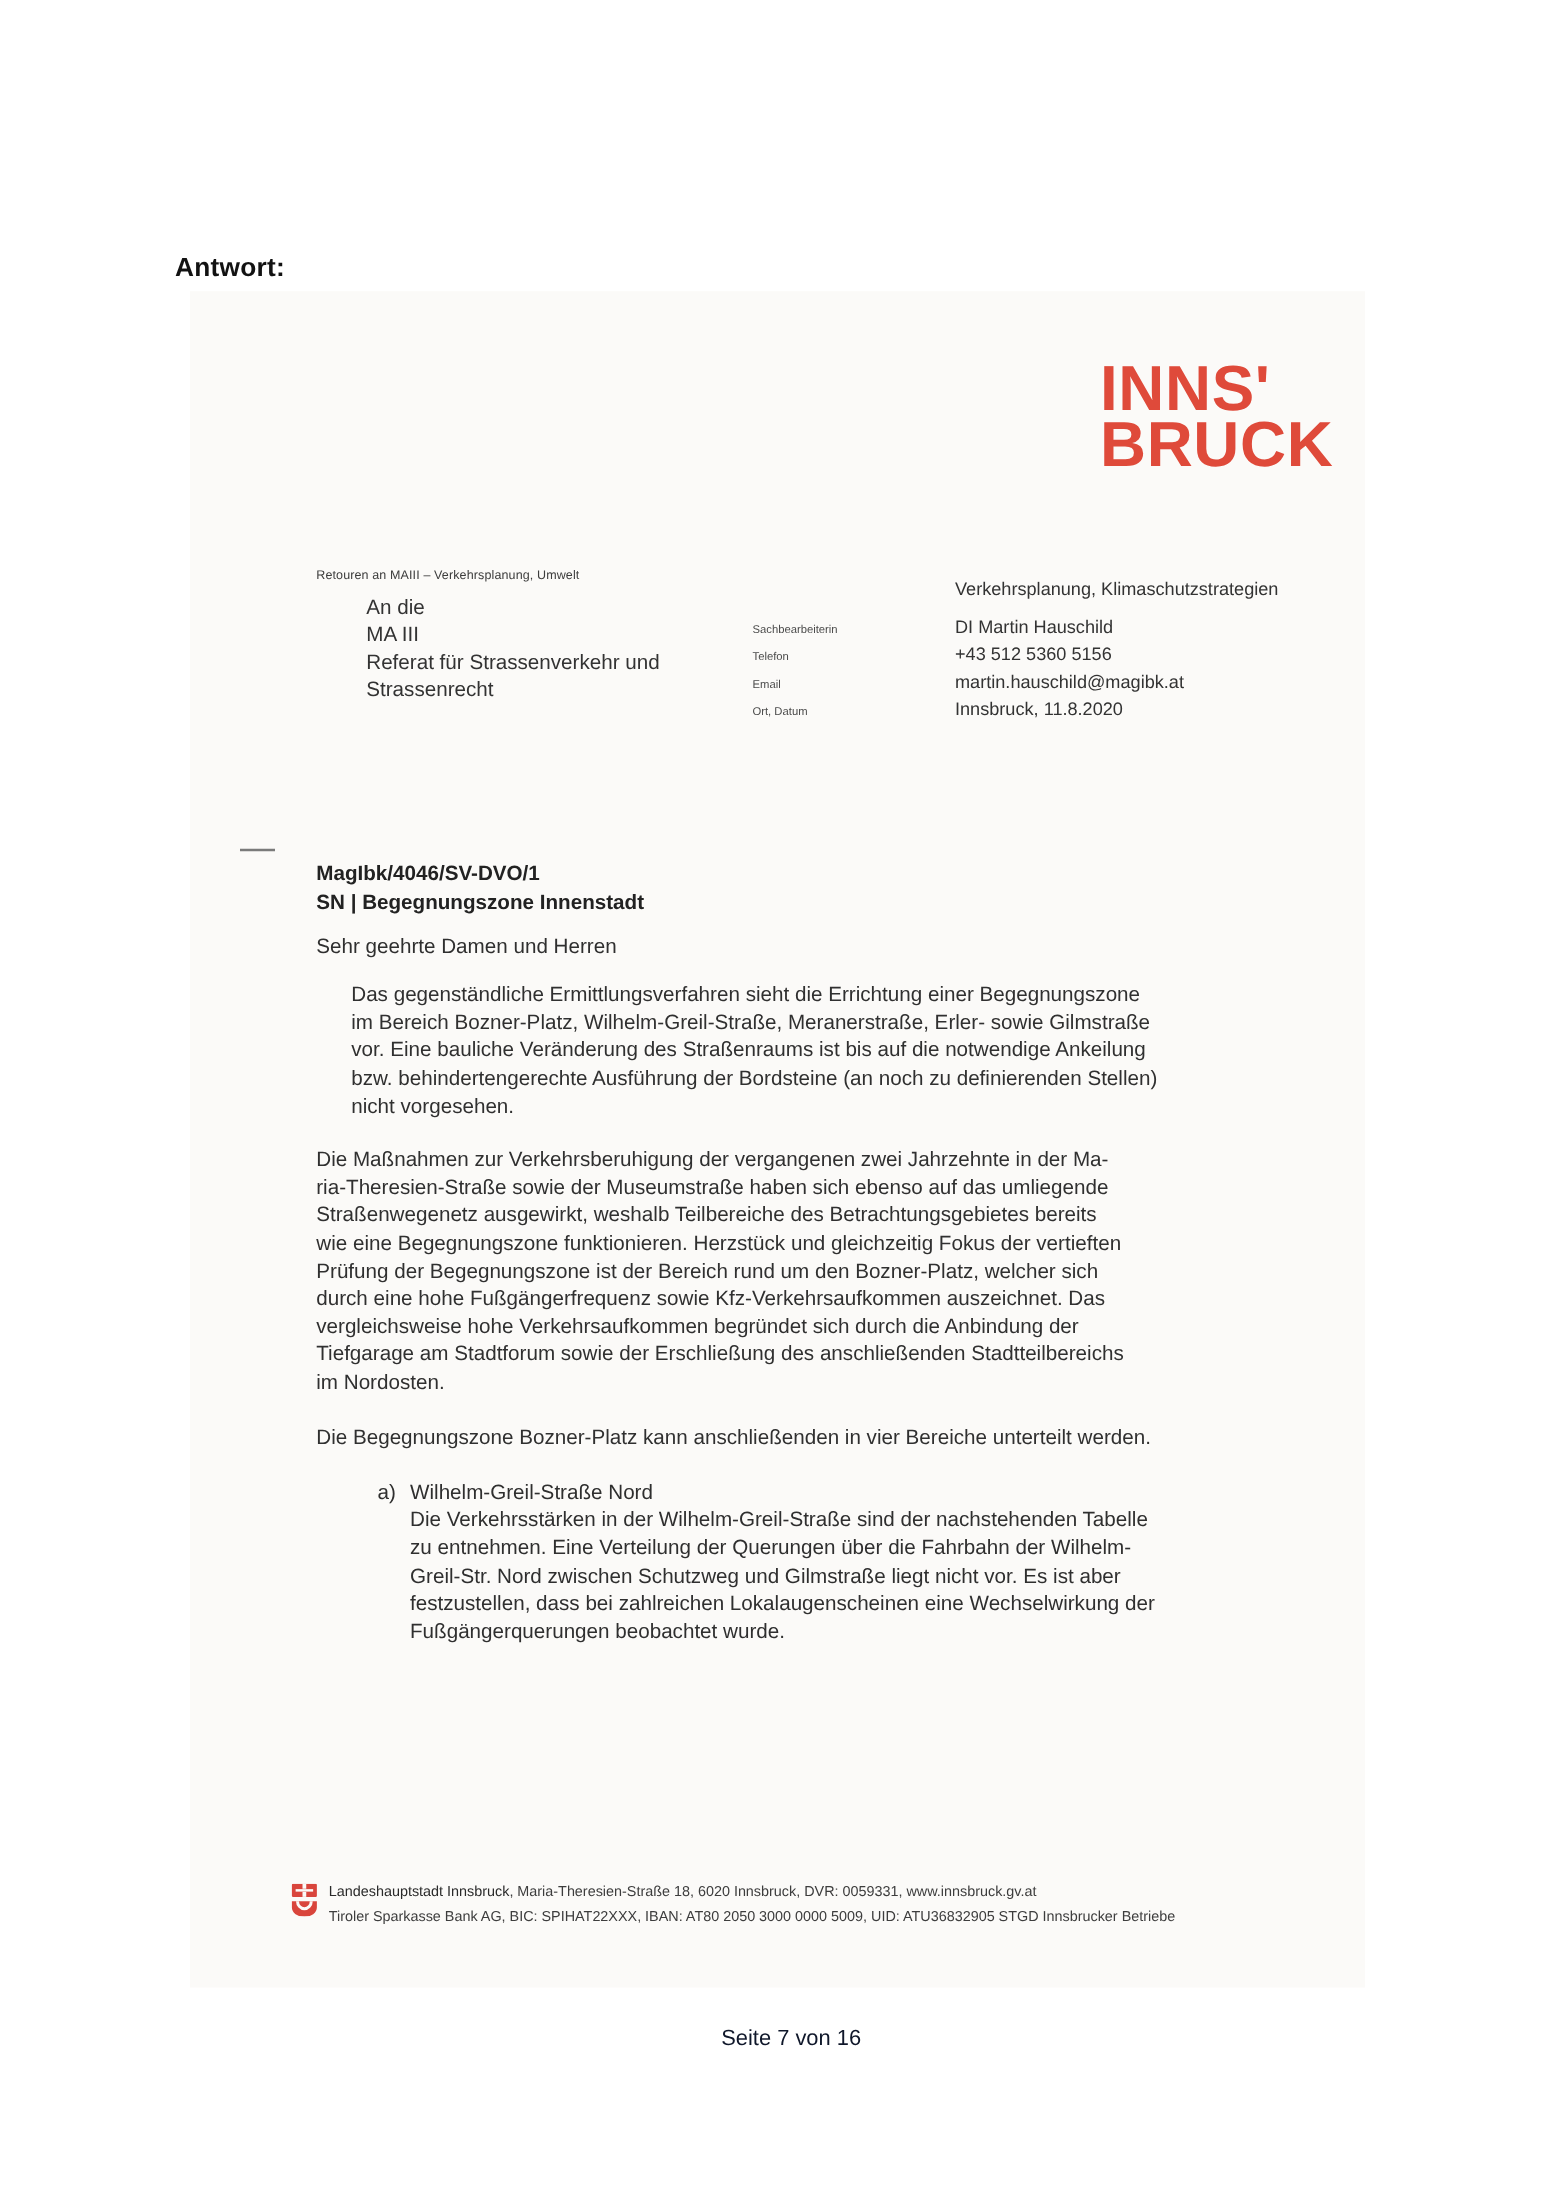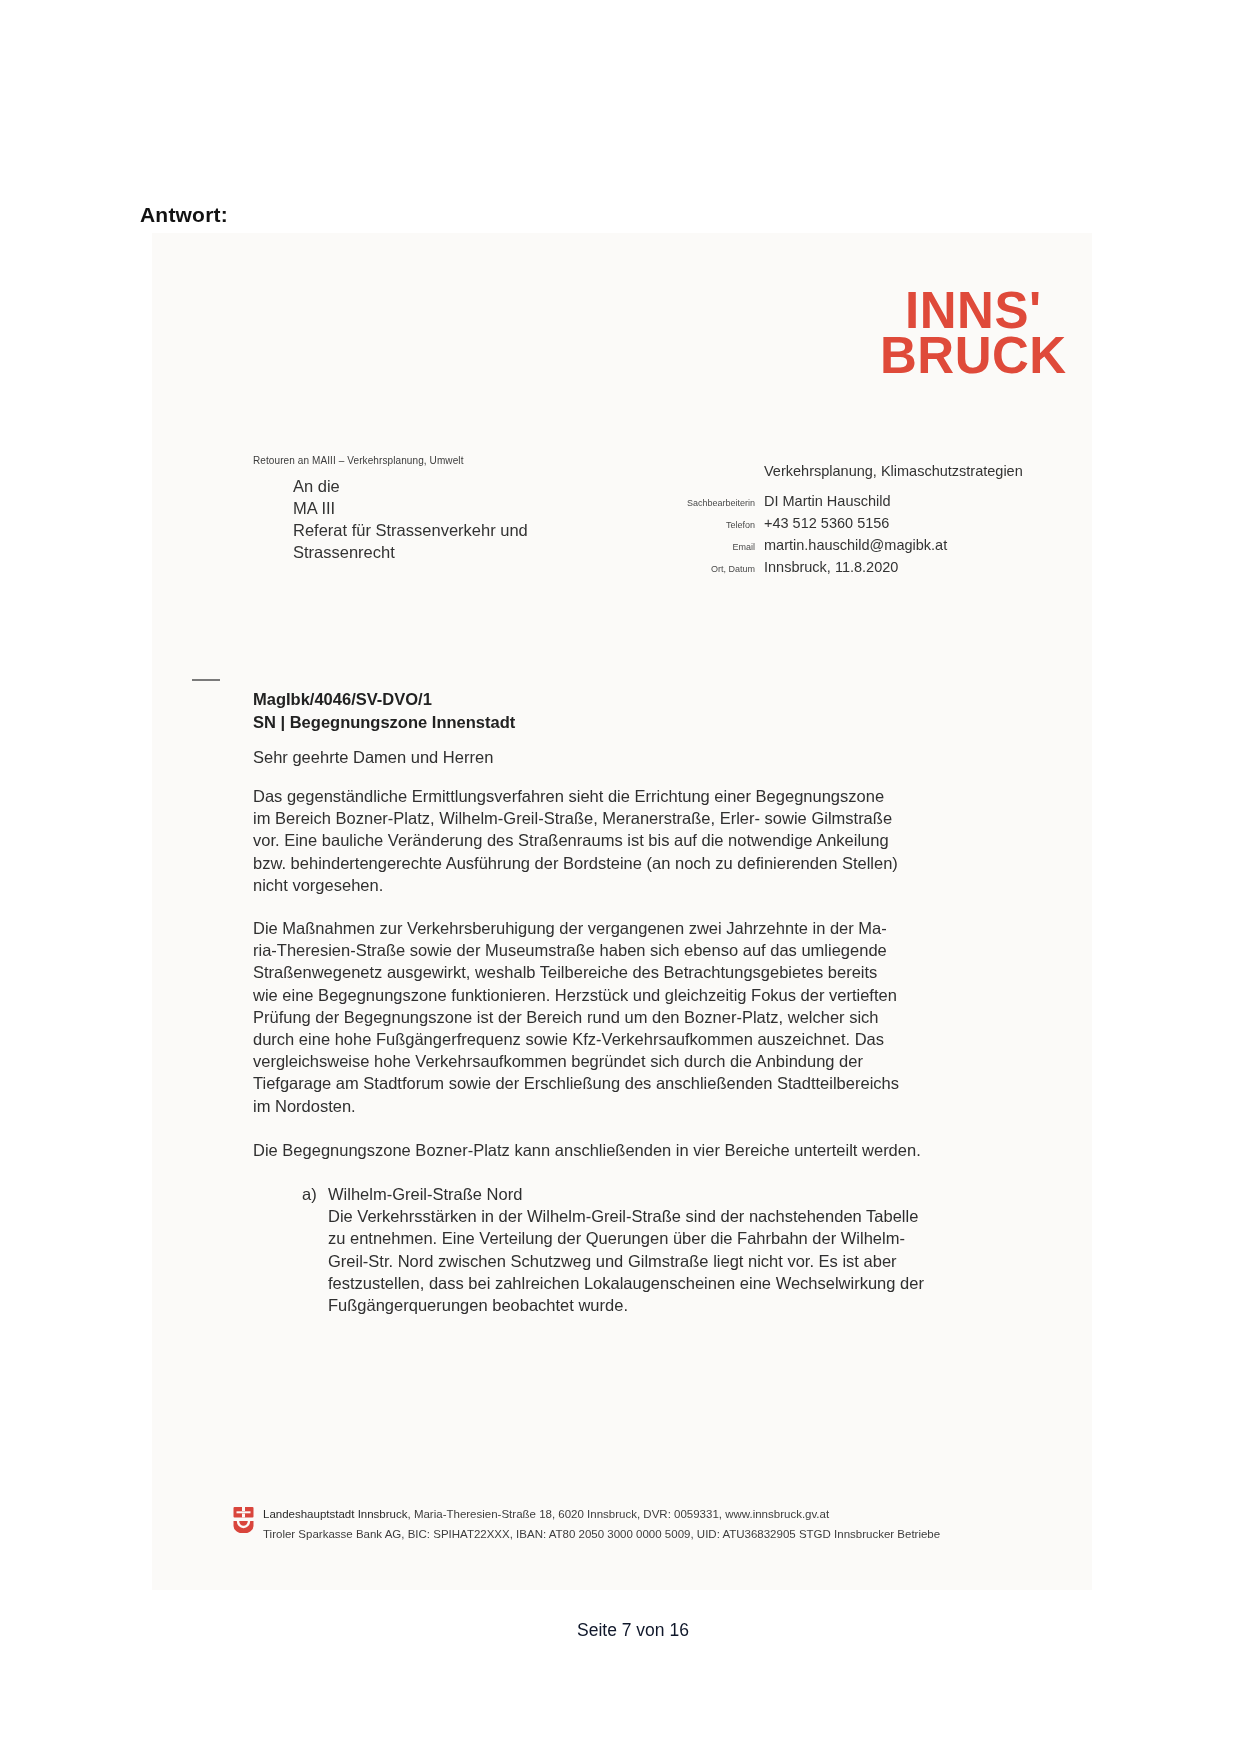--- a/index.html
+++ b/index.html
@@ -8,47 +8,47 @@
   body { position:relative; overflow:hidden; }
 
   .answer-label { position:absolute; left:140px; top:203px;
     font-size:21px; font-weight:bold; color:#121212; letter-spacing:.2px; }
 
   .letter { position:absolute; left:152px; top:233px; width:940px; height:1357px;
     background:#fbfaf8; }
 
   
   .logo { position:absolute; left:728px; top:55px; color:#df4a3a;
-    font-weight:bold; font-size:51px; line-height:45px; letter-spacing:.5px;text-align:center; }
+    font-weight:bold; font-size:51px; line-height:45px; letter-spacing:.5px; }
 
   
   .recipient { position:absolute; left:101px; top:222px; }
   .retouren { font-size:10px; color:#3c3c3c; margin-bottom:9px; letter-spacing:.1px; }
   .recipient-line { font-size:16.5px; line-height:22px; color:#333;margin-left:40px; }
 
   
   .sender { position:absolute; left:450px; top:215px; width:480px; }
   .sender-row { display:flex; align-items:baseline; height:22px; }
-  .sender-label { width:162px; text-align:right; font-size:9px; color:#4a4a4a;
+  .sender-label { width:162px; text-align:left; font-size:9px; color:#4a4a4a;
     padding-right:9px; flex:none;margin-top:28px; }
   .sender-value { font-size:14.5px; color:#333; white-space:nowrap; }
   .sender-value.bold { font-weight:bold; color:#222; font-size:15px; }
 
   
   .fold-mark { position:absolute; left:40px; top:446px; width:28px; height:2px; background:#7a7a7a; }
 
   
   .reference { position:absolute; left:101px; top:455px; font-size:16.5px;
     font-weight:bold; line-height:23px; color:#222; }
 
   .salutation { position:absolute; left:101px; top:515px; font-size:16.5px; }
 
   .para { position:absolute; left:101px; width:710px; font-size:16.5px;
     line-height:22.2px; white-space:pre-line; color:#303030; }
-  .para-1 { top:552px; }
+  .para-1 { top:552px;margin-left:28px; }
   .para-2 { top:684px; }
   .para-3 { top:906px; }
 
   
   .list-item { position:absolute; left:150px; top:950px; display:flex; width:680px; }
   .list-marker { width:26px; flex:none; font-size:16.5px; line-height:22.2px; }
   .list-content { font-size:16.5px; line-height:22.2px; white-space:pre-line; }
 
   
   .letter-footer { position:absolute; left:81px; top:1271px; display:flex; }

